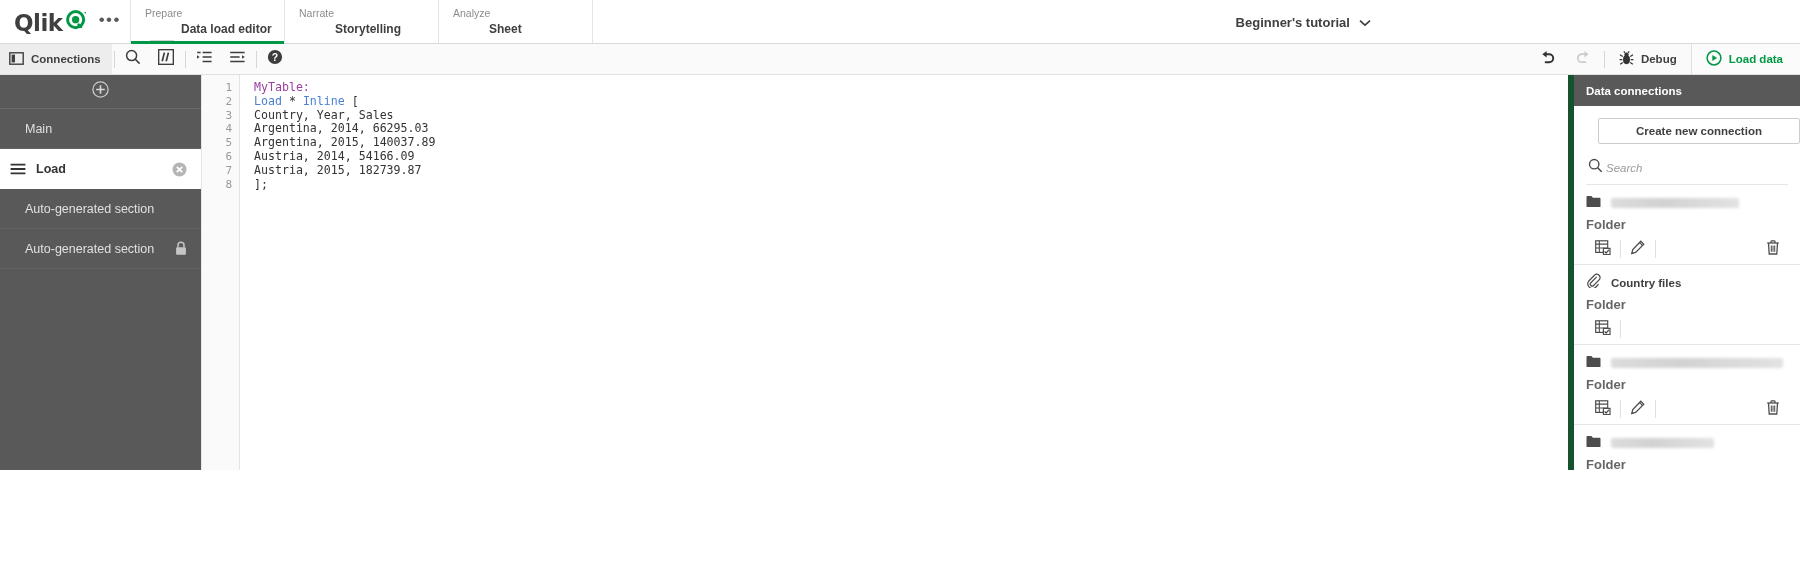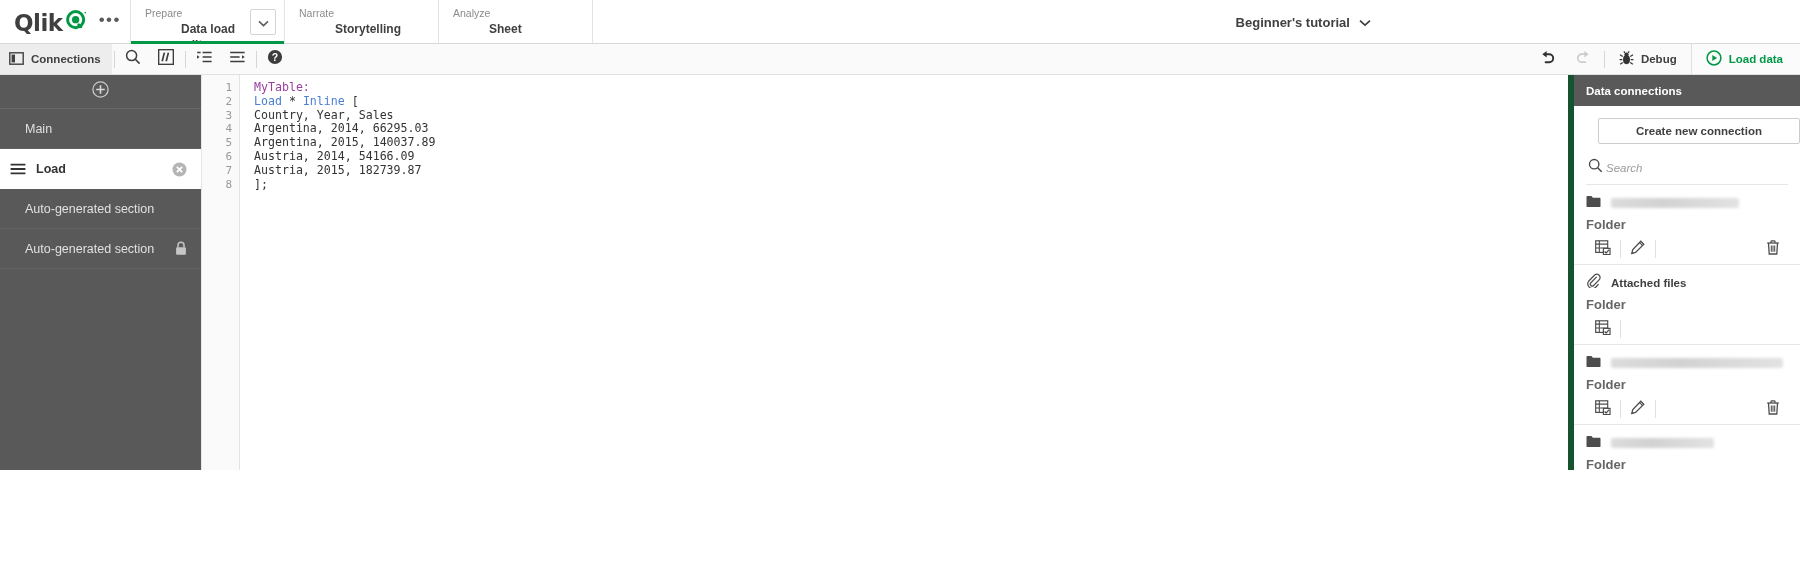--- a/index.html
+++ b/index.html
@@ -43,21 +43,21 @@
     cursor: pointer; height: 100%; padding-bottom: 4px;
   }
   .nav-item {
     width: 154px; flex: 0 0 154px;
     padding: 6px 0 0 14px;
     border-left: 1px solid #e3e3e3;
     position: relative;
     cursor: pointer;
     display: flex; flex-direction: column; justify-content: flex-start;
   }
-  .nav-item.with-chevron { display: flex; flex-direction: row; }
+  .nav-item.with-chevron { display: flex; flex-direction: column; }
   .nav-item-texts { display: flex; flex-direction: column; flex: 1; }
   .nav-kicker { font-size: 10.5px; color: #8c8c8c; line-height: 14px; }
   .nav-label { font-size: 12px; color: #404040; font-weight: bold; line-height: 16px; margin-top: 1px; margin-left: 36px; }
   .nav-item.active::after {
     content: ""; position: absolute; left: 0; right: 0; bottom: 0;
     height: 3px; background: #009845; z-index: 2;
   }
   .chev-box {
     width: 26px; height: 26px; border: 1px solid #d4d4d4; background: #fff;
     border-radius: 2px; margin: 3px 8px 0 4px;
@@ -508,21 +508,21 @@
                     <path d="M5.3 5.4 V11.8 M7 5.4 V11.8 M8.7 5.4 V11.8" stroke="#4d4d4d" stroke-width="1.05"></path>
                   </svg></span>
               </span>
             </div>
           </div>
           <div class="rp-conn">
             <div class="rp-conn-title">
               <span><svg width="15" height="15" viewBox="0 0 16 16">
                   <path d="M11.4 4.2 L5.2 10.4 a2 2 0 0 0 2.9 2.9 L14 7.4 a3.5 3.5 0 0 0-5-5 L3 8.5 a5 5 0 0 0 7 7 L13.4 12" fill="none" stroke="#4d4d4d" stroke-width="1.3"></path>
                 </svg></span>
-              <span class="rp-conn-name">Attached files</span>
+              <span class="rp-conn-name">Country files</span>
             </div>
             <div class="rp-conn-type">Folder</div>
             <div class="rp-actions">
               <span class="rp-act">
                 <span><svg width="16" height="15" viewBox="0 0 16 15">
                     <rect x="0.7" y="0.8" width="12" height="11.6" fill="none" stroke="#4d4d4d" stroke-width="1.2"></rect>
                     <path d="M0.7 4.1 H12.7 M4.3 0.8 V12.4 M0.7 8 H12.7" stroke="#4d4d4d" stroke-width="1.1"></path>
                     <rect x="8.4" y="8.4" width="6.6" height="6.2" fill="#ffffff" stroke="#4d4d4d" stroke-width="1.2"></rect>
                     <path d="M9.6 11.6 L11.1 13.1 L13.9 9.9" fill="none" stroke="#4d4d4d" stroke-width="1.4"></path>
                   </svg></span>

